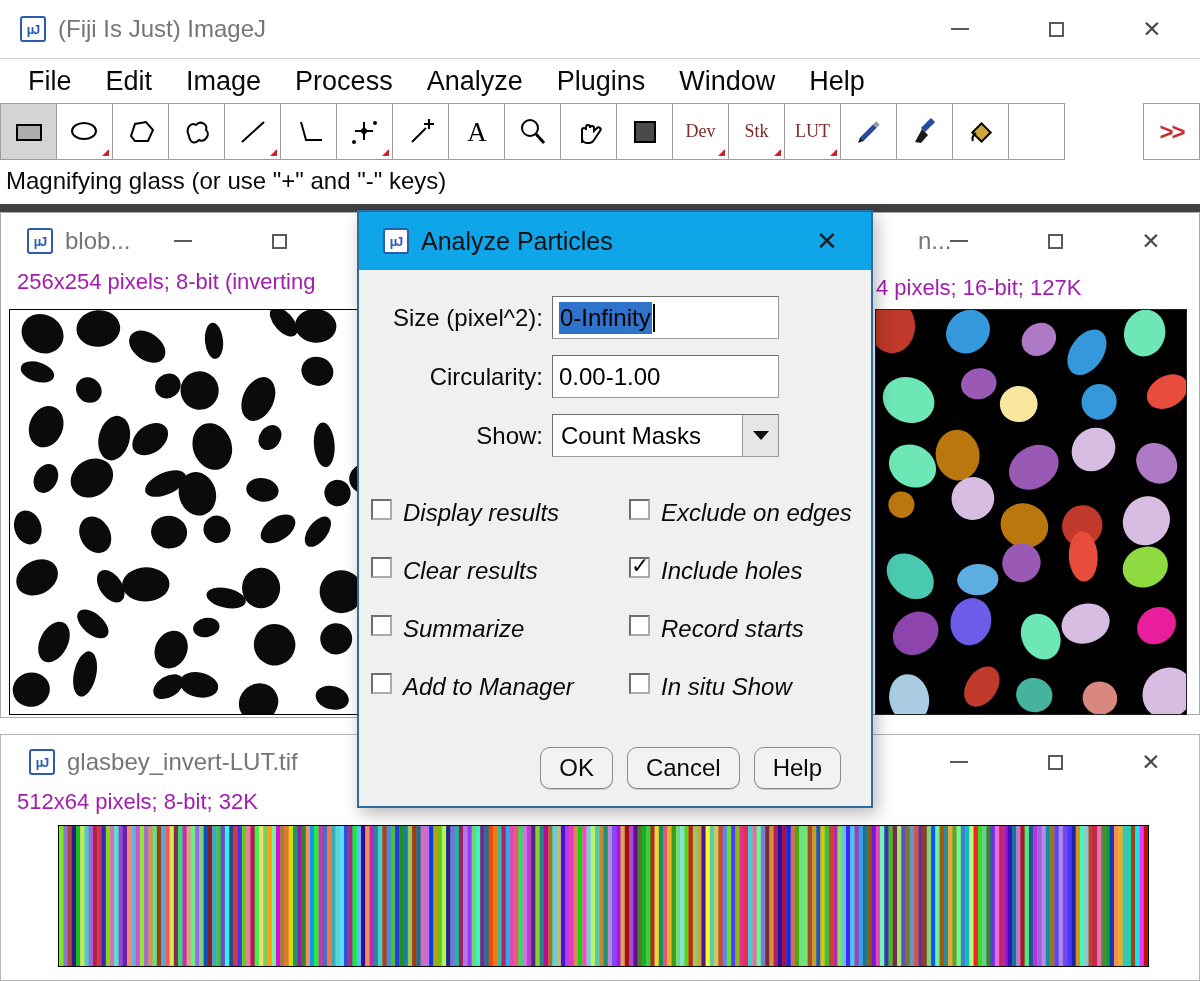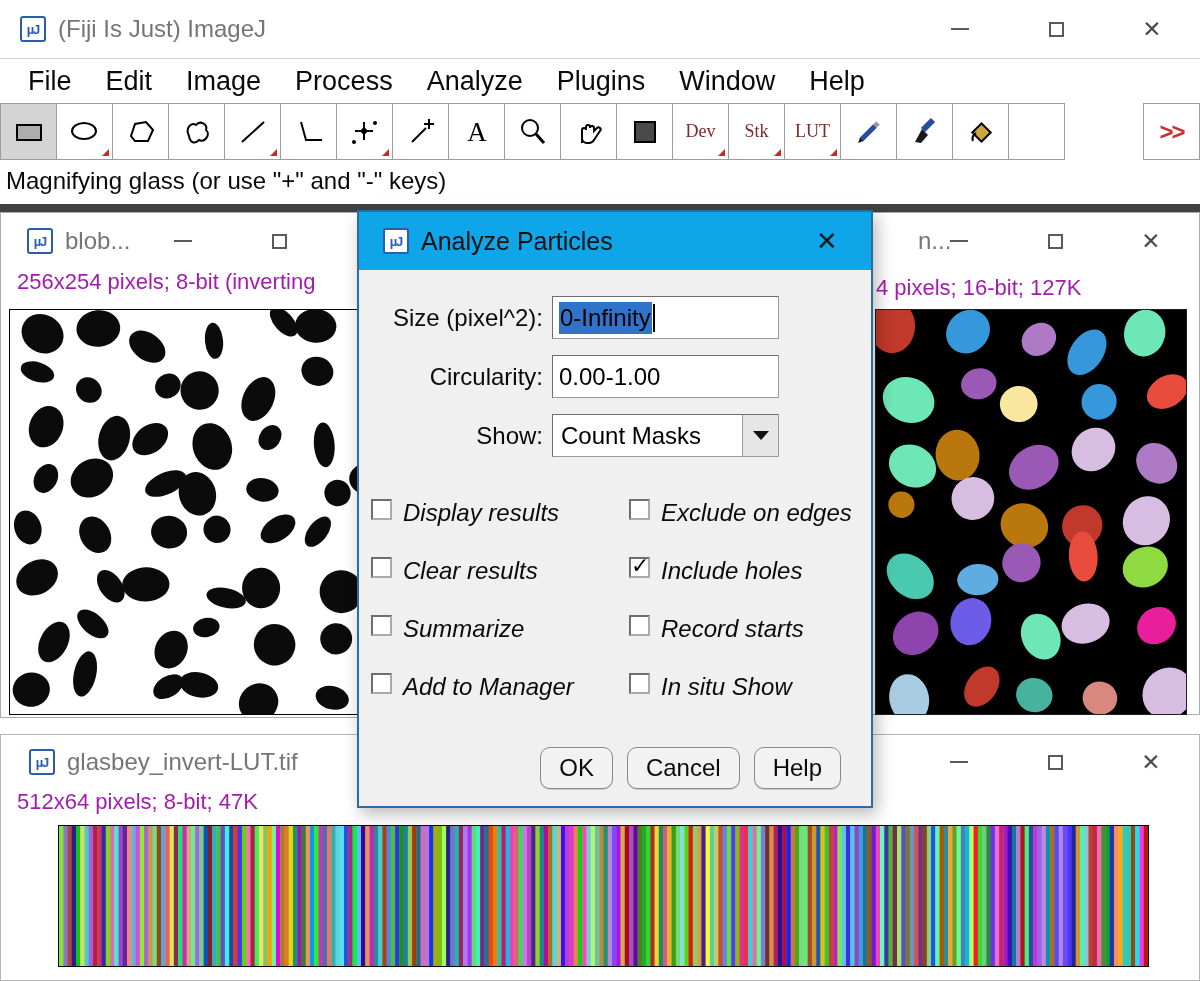--- a/index.html
+++ b/index.html
@@ -388,21 +388,21 @@
       <div class="controls">
         <div class="wc wc-min">
             <i></i>
           </div>
         <div class="wc wc-max">
             <i></i>
           </div>
         <div class="wc wc-close"></div>
       </div>
     </div>
-    <div class="info-line">512x64 pixels; 8-bit; 47K</div>
+    <div class="info-line">512x64 pixels; 8-bit; 32K</div>
     <div id="lut-canvas"><svg viewBox="0 0 1089 140" width="100%" height="100%" preserveAspectRatio="none">
           <rect x="0.00" y="0" width="4.65" height="140" fill="hsl(93,85%,53%)"></rect>
           <rect x="4.25" y="0" width="4.65" height="140" fill="hsl(248,45%,64%)"></rect>
           <rect x="8.51" y="0" width="4.65" height="140" fill="hsl(4,50%,47%)"></rect>
           <rect x="12.76" y="0" width="4.65" height="140" fill="hsl(241,63%,34%)"></rect>
           <rect x="17.02" y="0" width="4.65" height="140" fill="hsl(121,81%,42%)"></rect>
           <rect x="21.27" y="0" width="4.65" height="140" fill="hsl(67,67%,62%)"></rect>
           <rect x="25.52" y="0" width="4.65" height="140" fill="hsl(177,58%,54%)"></rect>
           <rect x="29.78" y="0" width="4.65" height="140" fill="hsl(274,64%,62%)"></rect>
           <rect x="34.03" y="0" width="4.65" height="140" fill="hsl(349,70%,42%)"></rect>

